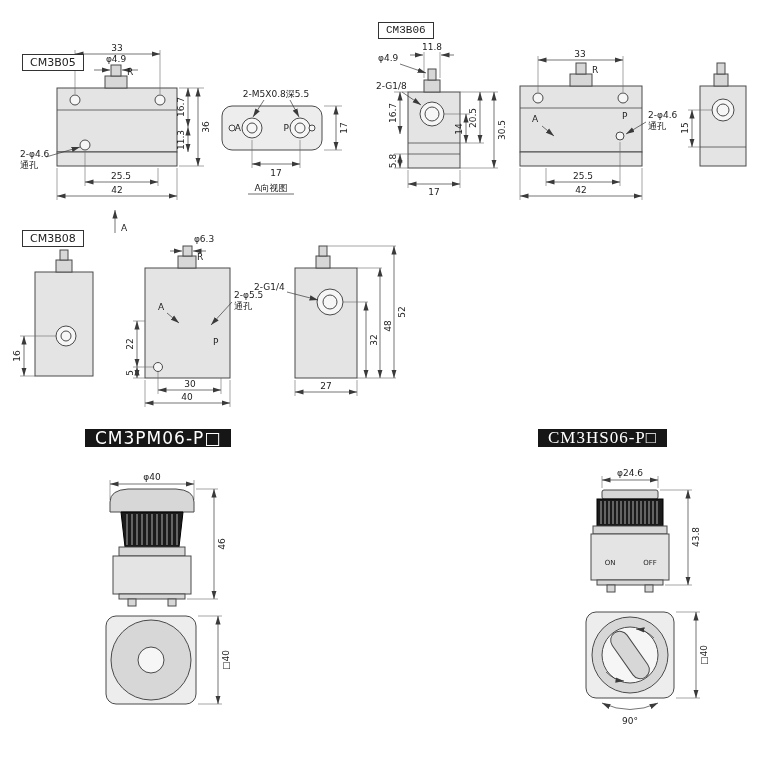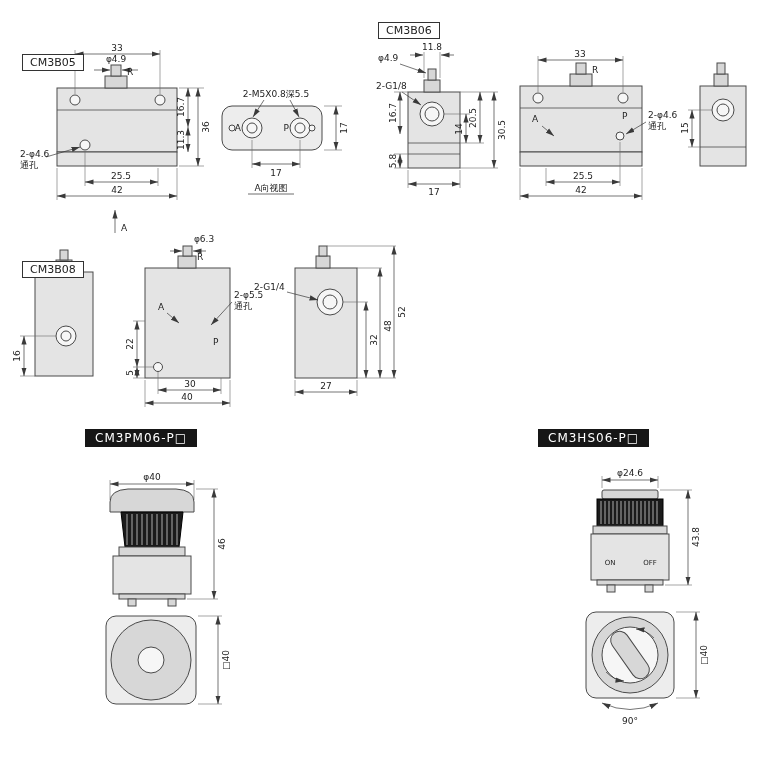--- a/index.html
+++ b/index.html
@@ -6,21 +6,21 @@
   body{
     width:762px;height:758px;position:relative;background:#ffffff;
     font-family:"DejaVu Sans", sans-serif;overflow:hidden;
   }
   #drawing{position:absolute;left:0;top:0;}
   .lbl-box{
     position:absolute;border:1px solid #333;background:#fff;color:#222;
     font-size:11px;line-height:15px;padding:0 7px;white-space:nowrap;z-index:5;
   }
   .lbl-dark{
-    position:absolute;background:#161616;color:#fff;font-size:12px;
+    position:absolute;background:#161616;color:#fff;font-size:17px;
     line-height:18px;padding:0 10px;letter-spacing:1px;white-space:nowrap;z-index:5;
   }
   
   .o {fill:#e4e4e4;stroke:#4a4a4a;stroke-width:1;}
   .o2{fill:#d7d7d7;stroke:#4a4a4a;stroke-width:1;}
   .o3{fill:#ededed;stroke:#4a4a4a;stroke-width:1;}
   .c {fill:#f6f6f6;stroke:#4a4a4a;stroke-width:1;}
   .e {stroke:#6a6a6a;stroke-width:0.6;fill:none;}
   .fl{stroke:#4a4a4a;stroke-width:0.8;fill:none;}
   .dm{stroke:#3a3a3a;stroke-width:0.7;fill:none;marker-start:url(#ab);marker-end:url(#ae);}
@@ -30,24 +30,24 @@
   text{font-family:"DejaVu Sans", sans-serif;}
   .t {font-size:9px;fill:#222;}
   .ts{font-size:7px;fill:#222;}
   .tc{text-anchor:middle;}
   .te{text-anchor:end;}
 </style>
 </head>
 <body>
 
 <div class="lbl-box" style="left:22px;top:14px;margin-top:40px;">CM3B05</div>
-<div class="lbl-box" style="left:378px;top:22px;">CM3B06</div>
-<div class="lbl-box" style="left:22px;top:230px;margin-top:31px;">CM3B08</div>
+<div class="lbl-box" style="left:378px;top:22px;font-family:Liberation Mono, monospace;">CM3B06</div>
+<div class="lbl-box" style="left:22px;top:230px;">CM3B08</div>
 <div class="lbl-dark" style="left:85px;top:429px;">CM3PM06-P□</div>
-<div class="lbl-dark" style="left:538px;top:429px;">CM3HS06-P□</div>
+<div class="lbl-dark" style="left:538px;top:429px;font-family:Liberation Serif, serif;">CM3HS06-P□</div>
 
 <svg id="drawing" width="762" height="758" viewBox="0 0 762 758">
   <defs>
     <marker id="ae" markerWidth="9" markerHeight="6" refX="8.5" refY="3" orient="auto" markerUnits="userSpaceOnUse">
       <path d="M0,0.4 L8.5,3 L0,5.6 Z" fill="#3a3a3a"></path>
     </marker>
     <marker id="ab" markerWidth="9" markerHeight="6" refX="0.5" refY="3" orient="auto" markerUnits="userSpaceOnUse">
       <path d="M9,0.4 L0.5,3 L9,5.6 Z" fill="#3a3a3a"></path>
     </marker>
   </defs>

